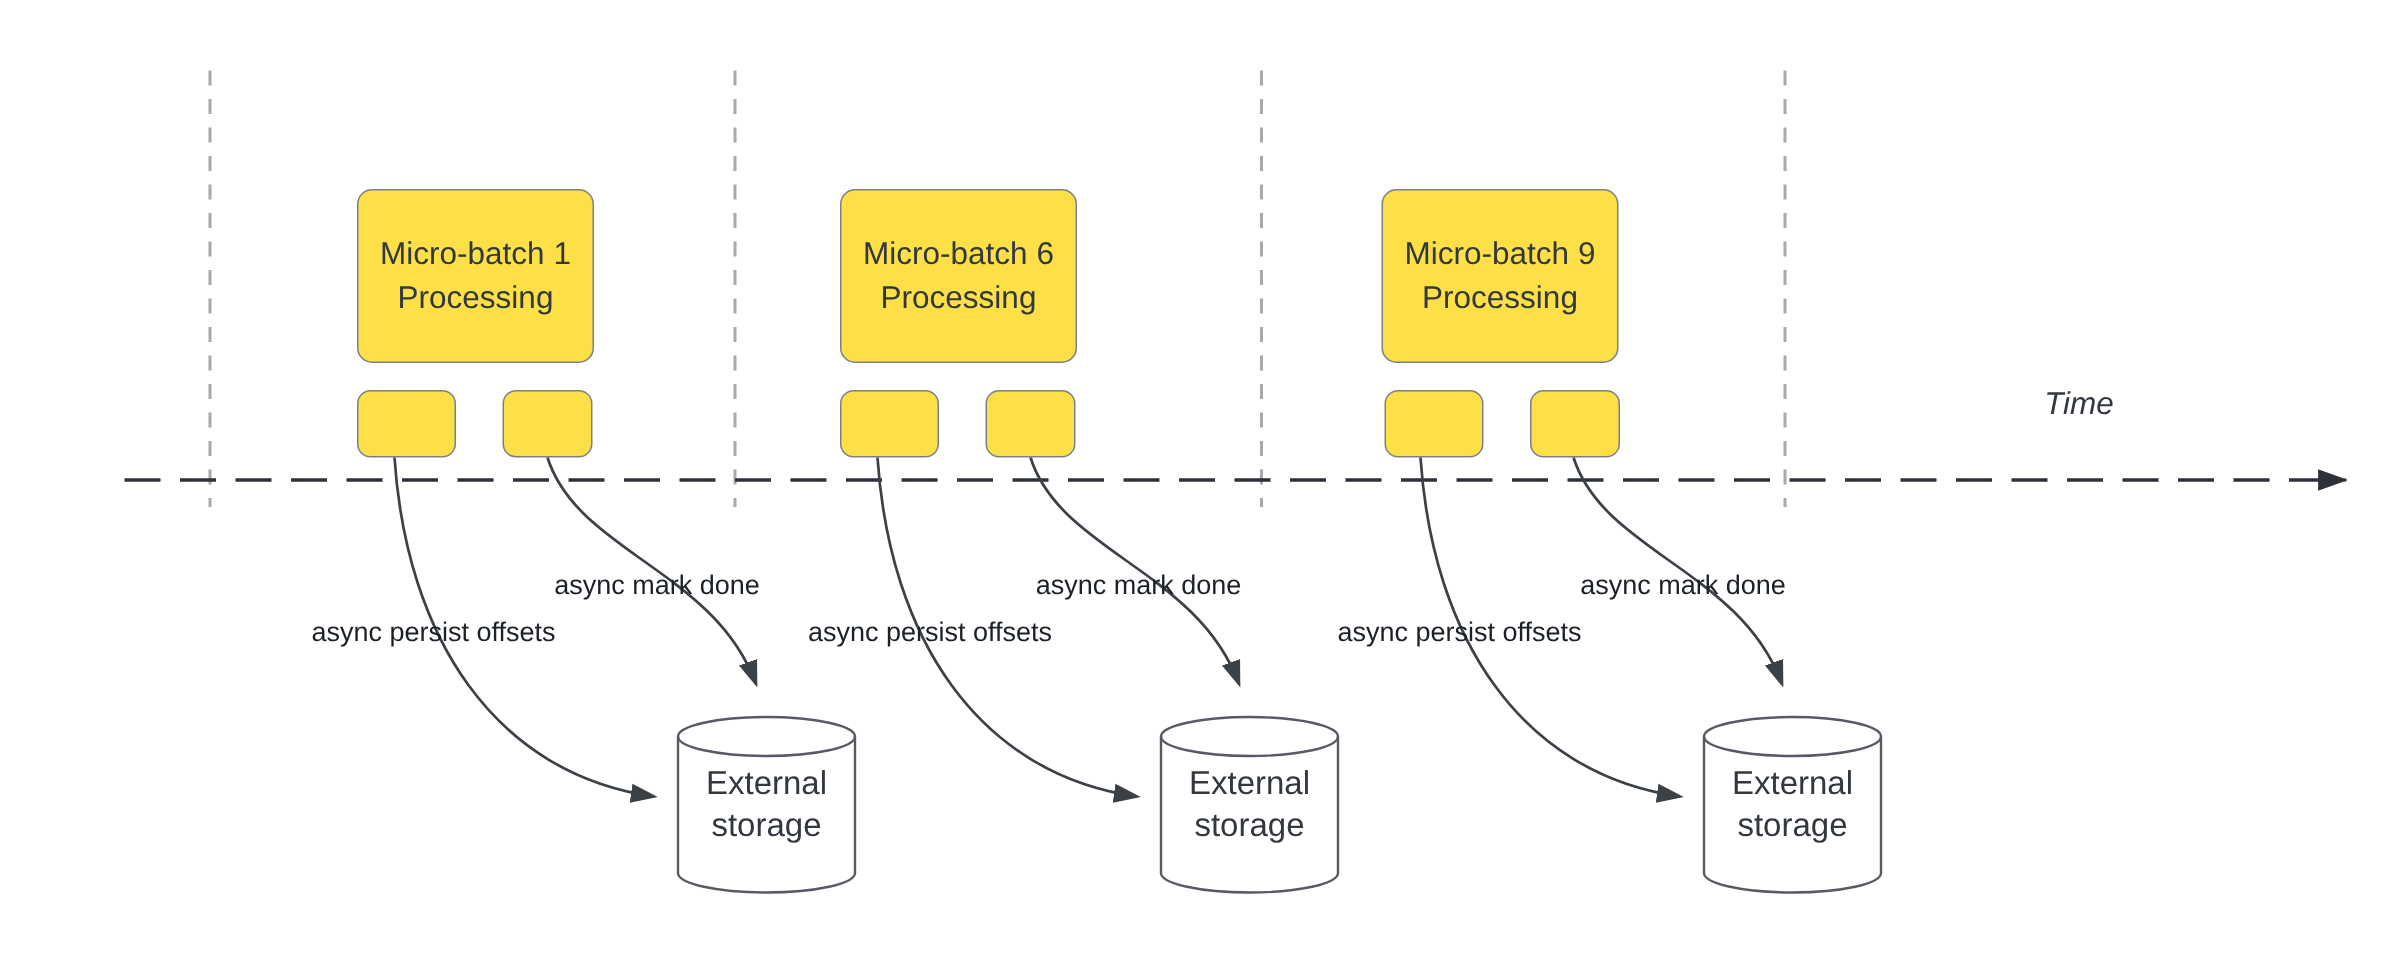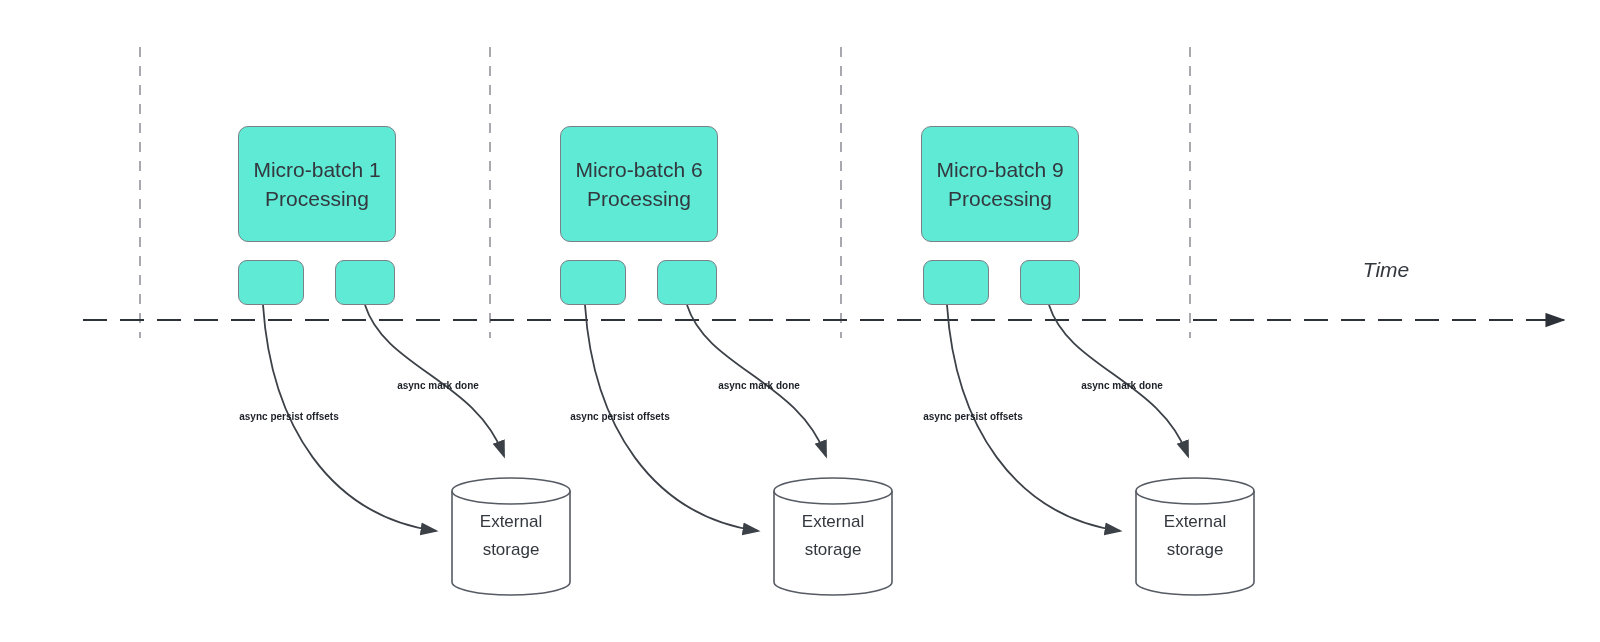--- a/index.html
+++ b/index.html
@@ -20,38 +20,38 @@
   .layer{position:absolute;left:0;top:0;width:1600px;height:642px;}
   svg .guide{stroke:var(--guide);stroke-width:2;stroke-dasharray:10 9;fill:none;}
   svg .axis{stroke:var(--axis);stroke-width:2.2;stroke-dasharray:24 13;fill:none;}
   svg .curve{stroke:var(--stroke);stroke-width:1.8;fill:none;}
   svg .cyl{stroke:var(--cylBorder);stroke-width:1.6;fill:#fff;}
   svg .cyl-arc{stroke:var(--cylBorder);stroke-width:1.6;fill:none;}
   svg .arrowfill{fill:var(--stroke);}
   svg .axisfill{fill:var(--axis);}
 
   .node{
-    position:absolute;background:#5eead4;border:1.6px solid var(--boxBorder);
+    position:absolute;background:#fde047;border:1.6px solid var(--boxBorder);
     box-sizing:border-box;
   }
   .big-box{
     width:158px;height:116px;top:126px;border-radius:10px;
     display:flex;flex-direction:column;align-items:center;justify-content:center;
     color:var(--boxText);font-size:21px;line-height:29px;text-align:center;
   }
   .small-box{width:66px;height:45px;top:260px;border-radius:9px;}
   .small-box.right{width:60px;}
 
   .flow-label{
     position:absolute;transform:translateX(-50%);
-    font-weight:bold;font-size:10px;color:var(--labelText);white-space:nowrap;text-align:right;
+    font-weight:normal;font-size:18px;color:var(--labelText);white-space:nowrap;text-align:right;
   }
   .cyl-label{
     position:absolute;width:118px;top:508px;text-align:center;
-    color:var(--boxText);font-size:17px;line-height:28px;
+    color:var(--boxText);font-size:22px;line-height:28px;
   }
   .time-label{
     position:absolute;transform:translateX(-50%);left:1386px;top:258px;
     color:var(--boxText);font-size:21px;font-style:italic;
   }
 </style>
 </head>
 <body>
 
 <div class="canvas">

